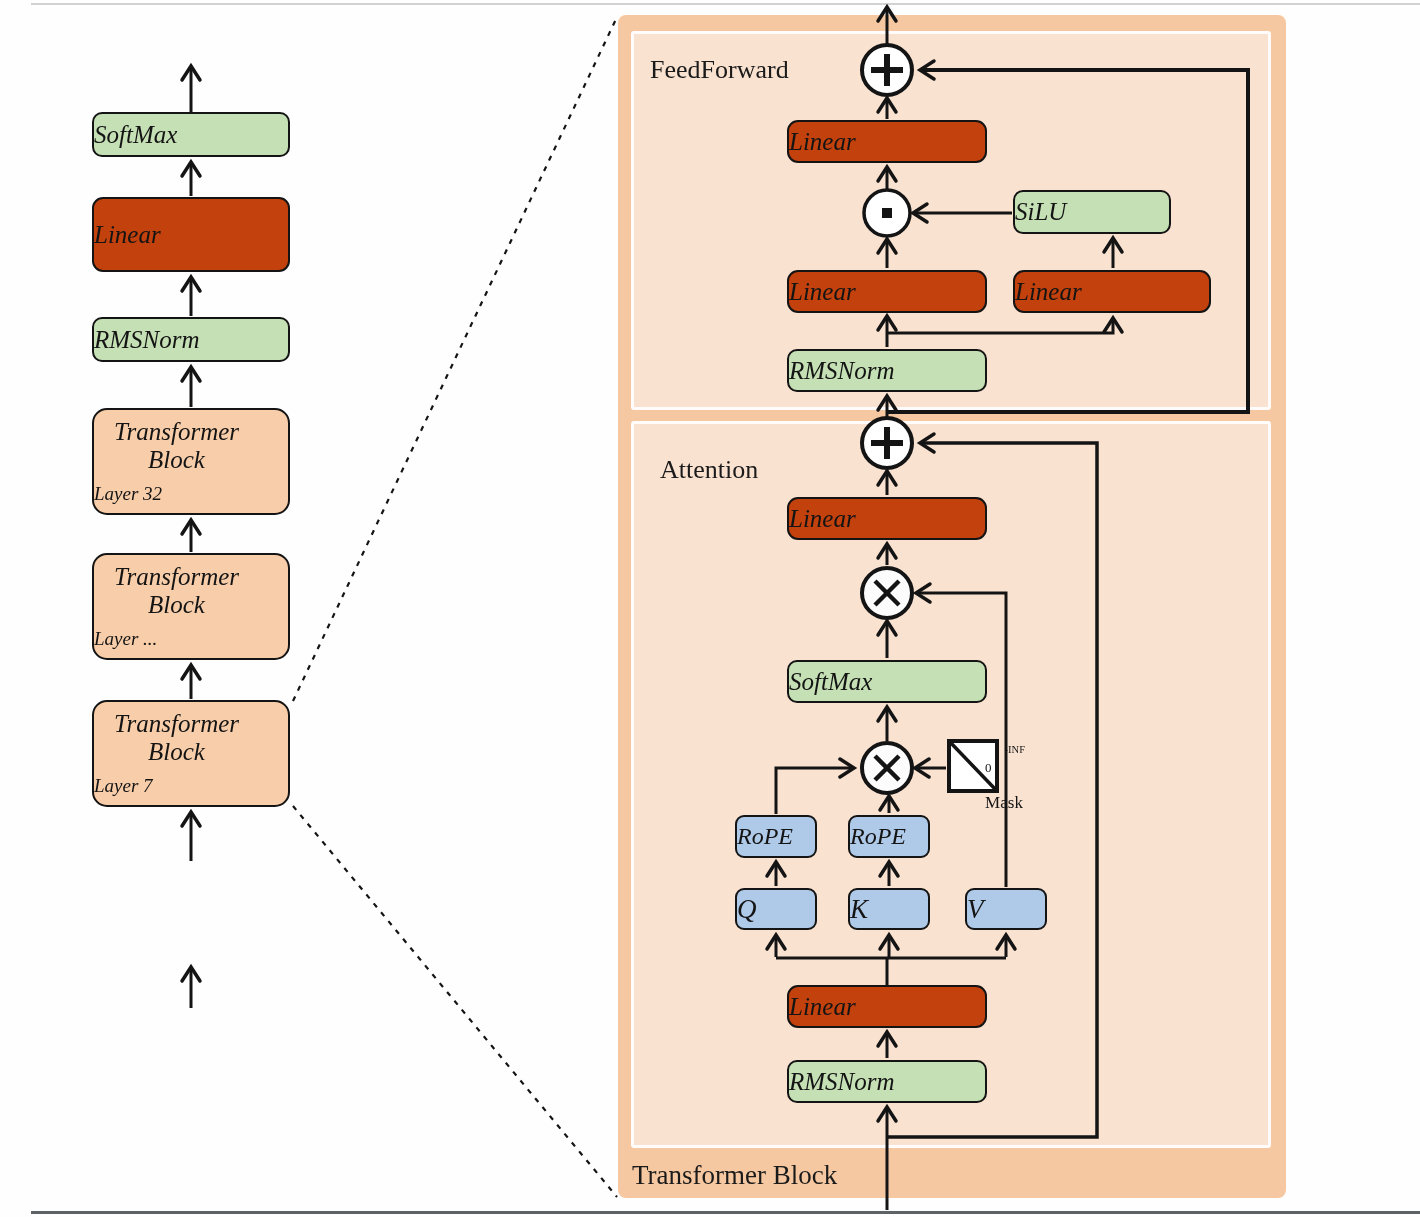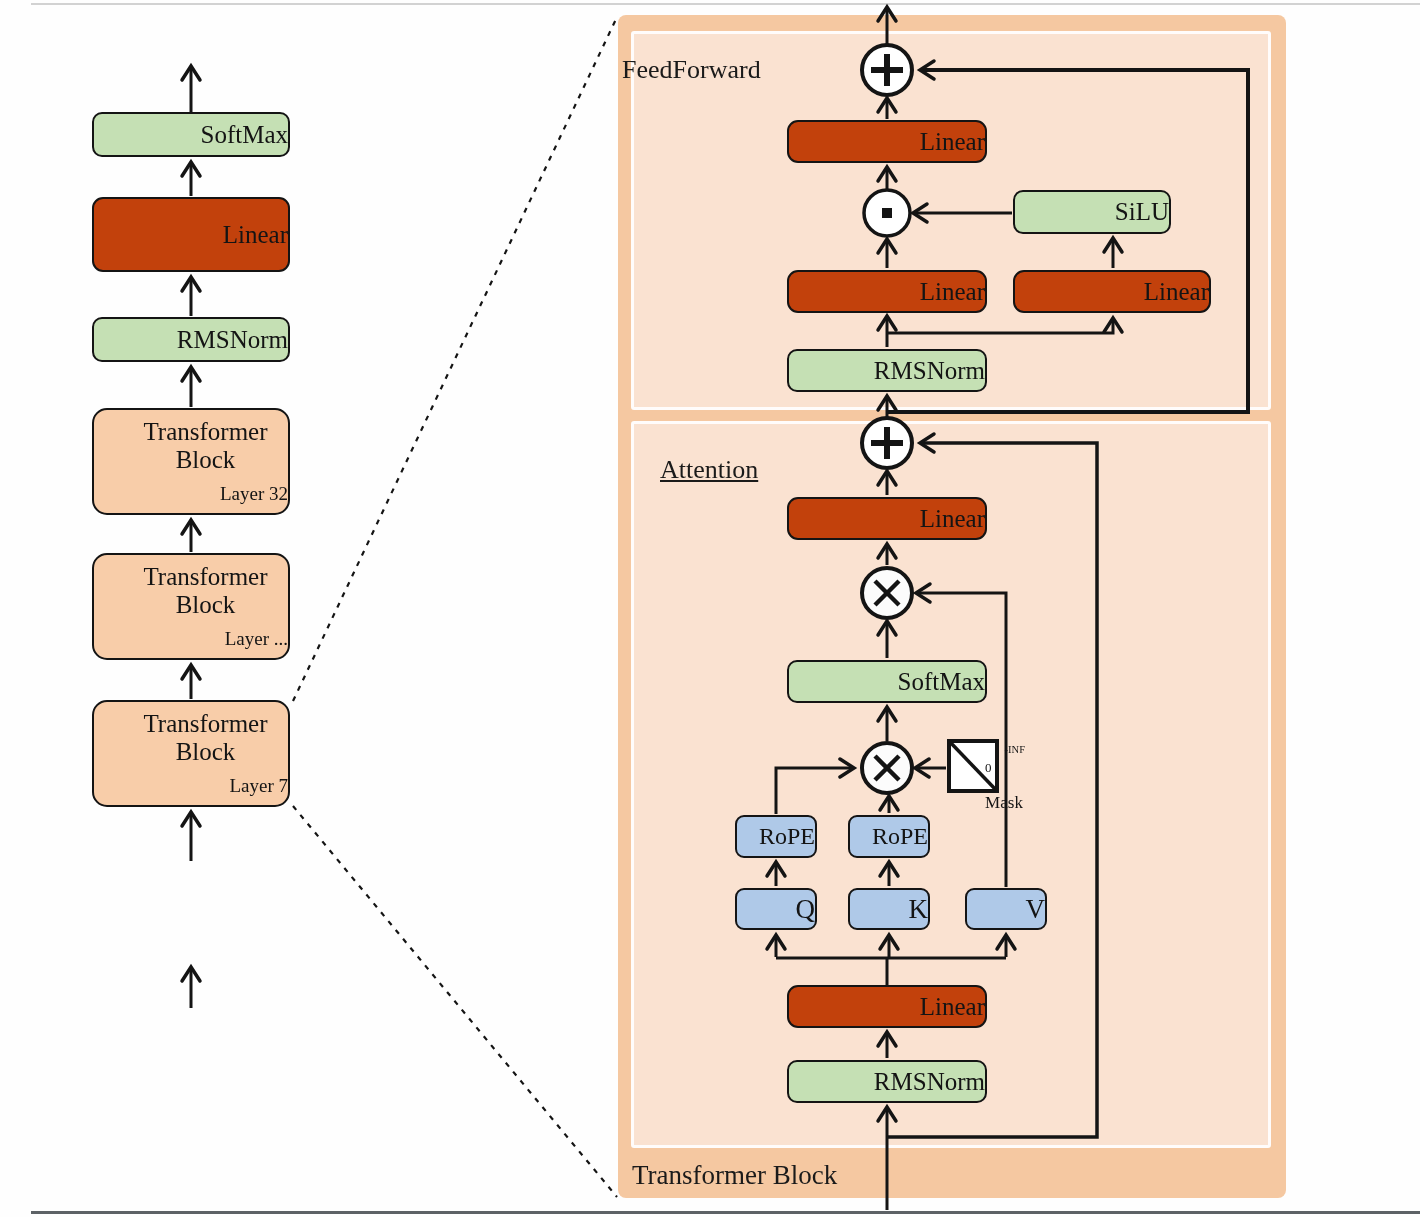--- a/index.html
+++ b/index.html
@@ -1,21 +1,21 @@
 <!DOCTYPE html>
 <html><head>
 <meta charset="utf-8">
 <style>
   html,body{margin:0;padding:0;background:#ffffff;}
   #page{position:relative;width:1420px;height:1217px;background:#fefefe;overflow:hidden;
         font-family:"Liberation Serif","DejaVu Serif",serif;color:#141414;}
   .abs{position:absolute;box-sizing:border-box;margin-left:31px;}
   .blk{position:absolute;box-sizing:border-box;border:2.5px solid #141414;
-       display:flex;flex-direction:column;align-items:flex-end;justify-content:center;
-       text-align:center;line-height:1.12;}
+       display:flex;flex-direction:column;align-items:flex-start;justify-content:center;
+       text-align:center;line-height:1.12;font-style:italic;}
   .orange{background:#f8cda9;border-radius:15px;}
   .blue{background:#c2410c;border-radius:11px;}
   .blue-s{background:#afc9e8;border-radius:9px;}
   .green{background:#c5e0b4;border-radius:10px;}
   .f25{font-size:25px;}
   .f27{font-size:27px;}
   .f24{font-size:24px;}
   .sub{font-size:19px;margin-top:9px;}
   .wrapnarrow{display:inline-block;width:165px;}
   .seclabel{position:absolute;font-size:26px;color:#1a1a1a;}
@@ -138,22 +138,22 @@
   </div>
   <div class="blk orange z3 f25" style="left:92px;top:553px;width:198px;height:107px;">
     <span class="wrapnarrow">Transformer Block</span>
     <span class="sub">Layer ...</span>
   </div>
   <div class="blk orange z3 f25" style="left:92px;top:700px;width:198px;height:107px;">
     <span class="wrapnarrow">Transformer Block</span>
     <span class="sub">Layer 7</span>
   </div>
 
-  <div class="seclabel z4" style="left:622px;top:55px;">FeedForward</div>
-  <div class="seclabel z4" style="left:660px;top:455px;text-decoration:underline;">Attention</div>
+  <div class="seclabel z4" style="left:650px;top:55px;">FeedForward</div>
+  <div class="seclabel z4" style="left:660px;top:455px;">Attention</div>
   <div class="seclabel z4" style="left:632px;top:1160px;font-size:27px;">Transformer Block</div>
 
   <div class="blk blue z3 f25" style="left:787px;top:120px;width:200px;height:43px;">
     <span>Linear</span>
   </div>
   <div class="blk green z3 f25" style="left:1013px;top:190px;width:158px;height:44px;">
     <span>SiLU</span>
   </div>
   <div class="blk blue z3 f25" style="left:787px;top:270px;width:200px;height:43px;">
     <span>Linear</span>

